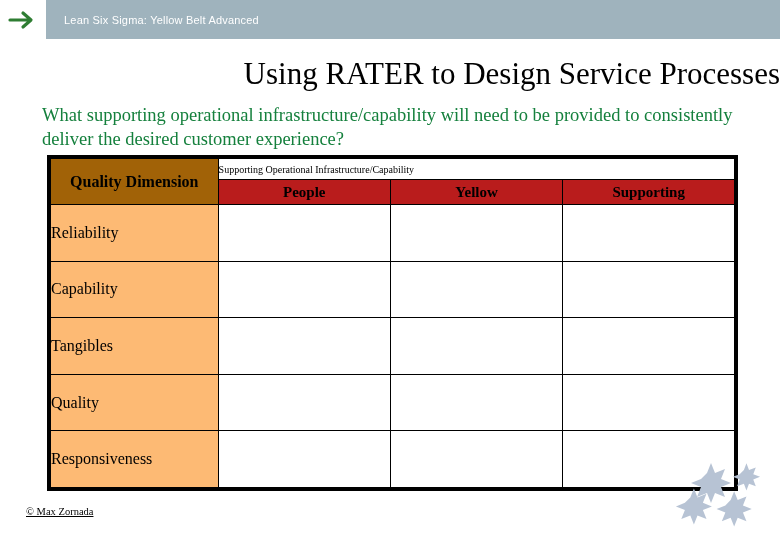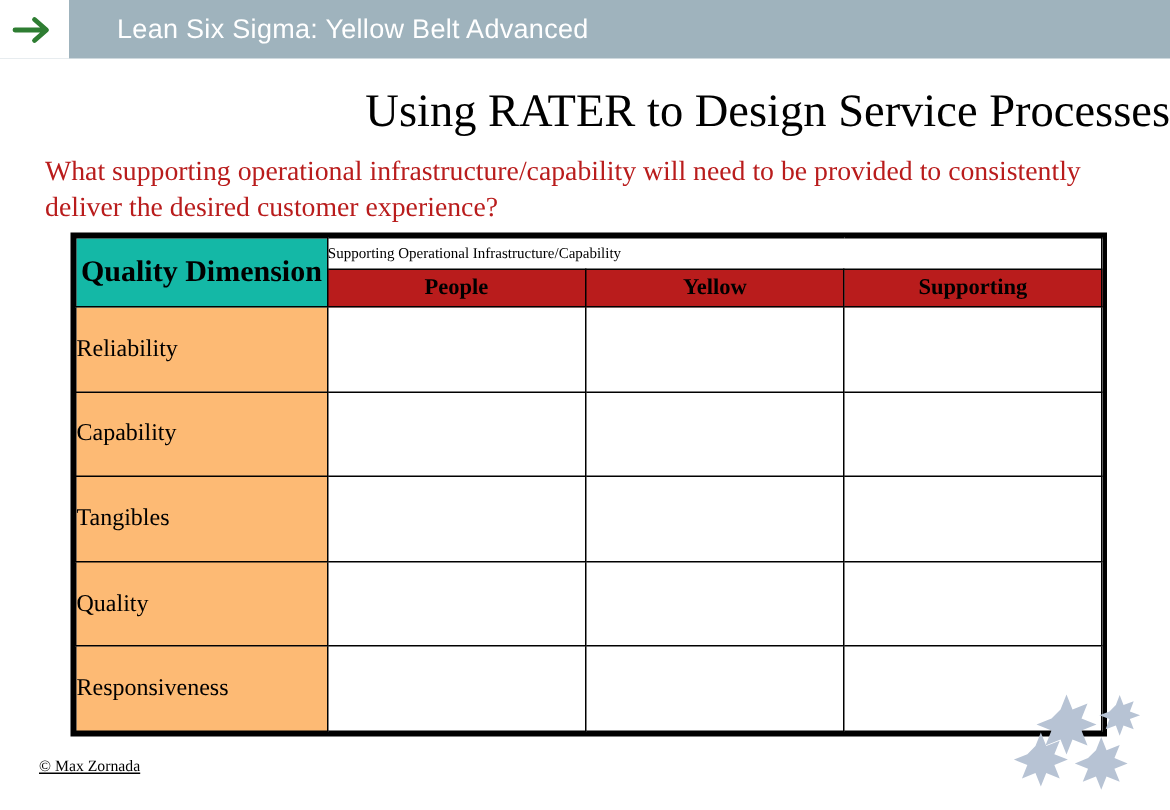--- a/index.html
+++ b/index.html
@@ -31,50 +31,50 @@
     height: 39px;
     background: #ffffff;
     display: flex;
     align-items: center;
     justify-content: center;
     flex: 0 0 auto;
   }
   .header-logo svg { display: block; }
   .header-title {
     font-family: "Liberation Sans", sans-serif;
-    font-size: 18px;
+    font-size: 11px;
     color: #ffffff;
     letter-spacing: 0.2px;
-    padding-left: 32px;
+    padding-left: 18px;
     white-space: nowrap;
   }
 
   
   .slide-title {
     position: absolute;
     left: 0;
     top: 56px;
     width: 780px;
     text-align: right;
     font-family: "Liberation Serif", serif;
     font-size: 31px;
     color: #000000;
     font-weight: normal;
   }
 
   
   .question {
     position: absolute;
-    left: 30px;
+    left: 42px;
     top: 104px;
     width: 700px;
     font-family: "Liberation Serif", serif;
     font-size: 18.5px;
     line-height: 1.28;
-    color: #b91c1c;
+    color: #15803d;
   }
 
   
   .table-wrap {
     position: absolute;
     left: 47px;
     top: 155px;
     width: 691px;
     height: 336px;
     border: 3px solid #000000;
@@ -88,23 +88,23 @@
   }
   .table-wrap td {
     border: 1px solid #000000;
     padding: 0;
     vertical-align: middle;
   }
 
   .hdr-quality {
     text-align: center;
     font-weight: bold;
-    font-size: 20px;
-    font-family: "Liberation Serif", serif;
-    background: #14b8a6;
+    font-size: 16px;
+    font-family: "Liberation Serif", serif;
+    background: #a16207;
   }
   .hdr-span {
     text-align: left;
     font-size: 10px;
     font-family: Liberation Serif, serif;
     background: #ffffff;
     height: 20px;
   }
   .hdr-sub {
     text-align: center;

